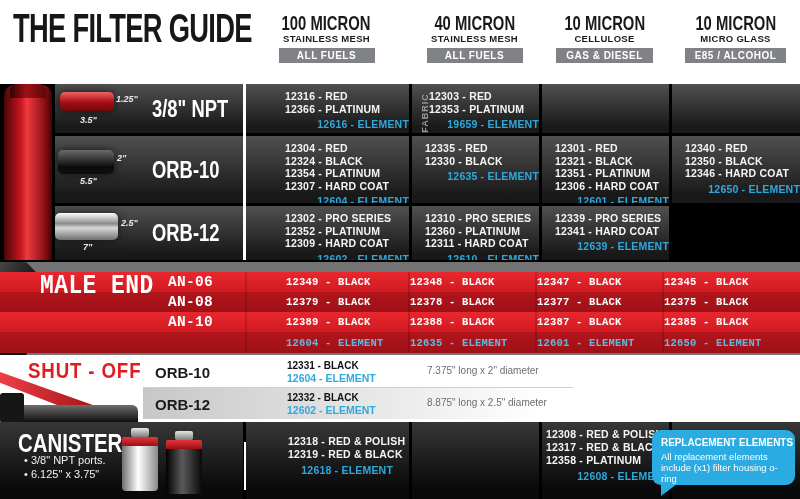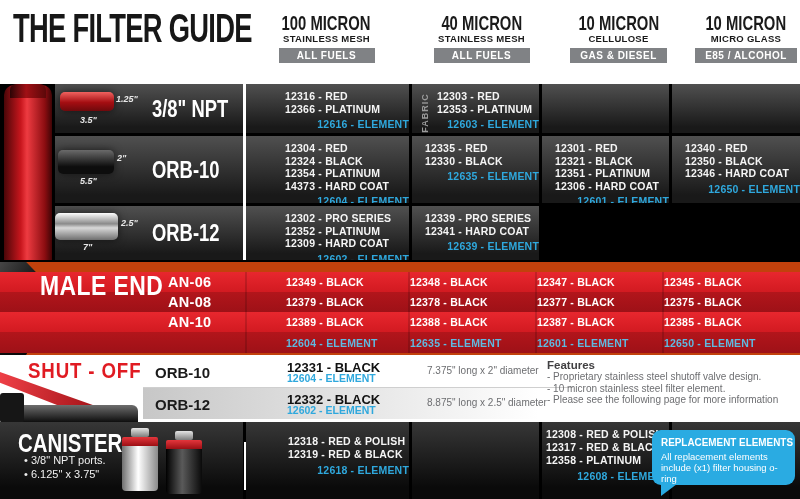--- a/index.html
+++ b/index.html
@@ -7,21 +7,21 @@
   body { font-family:"Liberation Sans", sans-serif; background:#fff; position:relative; }
   .stage { position:absolute; left:0; top:0; width:800px; height:499px; background:#fff; }
 
   
   .hdr { position:absolute; left:0; top:0; width:728px; height:84px; background:#fff; }
   .title { position:absolute; left:13px; top:5px; font-size:38px; font-weight:bold; color:#171717;
            letter-spacing:-1px; white-space:nowrap; transform:scale(.72,1.08); transform-origin:left top; }
   .subtitle { position:absolute; left:38px; top:54px; font-size:16px; font-weight:bold;
               color:#a7a9ac; letter-spacing:3px; white-space:nowrap; }
   .hdr-cols { position:absolute; left:245px; top:13px; width:555px; display:grid;
-              grid-template-columns:163px 127px 127px 1fr; gap:10px; }
+              grid-template-columns:163px 127px 127px 1fr; gap:3px; }
   .hdr-col { display:flex; flex-direction:column; align-items:center; }
   .micron { font-size:19px; font-weight:bold; color:#1a1a1a; line-height:19px; white-space:nowrap;
             transform:scale(.78,1.08); }
   .media  { font-size:9.5px; font-weight:bold; color:#1a1a1a; letter-spacing:.3px; white-space:nowrap; margin-top:1px; }
   .badge  { margin-top:4px; background:#808285; color:#fff; font-size:10px; font-weight:bold;
             padding:2px 10px; min-width:96px; text-align:center; letter-spacing:.5px; white-space:nowrap; }
 
   
   .female { position:absolute; left:0; top:84px; width:800px; height:178px; background:#000; }
   .frow { position:absolute; left:0; width:800px; padding-left:55px; display:grid;
@@ -45,21 +45,21 @@
   .red-cyl { position:absolute; left:4px; top:1px; width:48px; height:175px; border-radius:10px 10px 0 0;
              background:linear-gradient(90deg,#4a0608,#c8161d 35%,#ee3b41 48%,#8c0d11 85%,#3f0506); }
   .red-cyl::before { content:""; position:absolute; left:6px; top:-1px; width:36px; height:14px; border-radius:6px 6px 0 0;
              background:linear-gradient(90deg,#2c0405,#a01015 45%,#5c0809); }
   .prod { position:absolute; border-radius:5px; box-shadow:0 0 8px rgba(0,0,0,.6); }
   .prod-red    { left:5px;  top:8px;  width:54px; height:19px; background:linear-gradient(180deg,#f0625f,#a50e12 55%,#6e090c); }
   .prod-black  { left:3px;  top:14px; width:56px; height:24px; background:linear-gradient(180deg,#6a6a6a,#0d0d0d 70%); }
   .prod-silver { left:0px;  top:7px;  width:63px; height:27px; background:linear-gradient(180deg,#fdfdfd,#8a8a8a 40%,#d8d8d8 55%,#6f6f6f); }
 
   
-  .male { position:absolute; left:0; top:262px; width:800px; height:93px; background:#c2410c; }
+  .male { position:absolute; left:0; top:262px; width:800px; height:93px; background:#737373;font-family:Liberation Mono, monospace; }
   .me-title { position:absolute; left:40px; top:8px; font-size:27px; font-weight:bold; color:#fff;
               letter-spacing:.5px; white-space:nowrap; transform:scale(.85,1.05); transform-origin:left top; z-index:3; }
   .bands { position:absolute; left:0; top:10px; width:800px; }
   .band { position:relative; width:800px; height:20px; }
   .band.light { background:linear-gradient(180deg,#e8272e,#d21a21); }
   .band.dark  { background:linear-gradient(180deg,#b2151b,#9e1117); }
   .band.last  { height:21px; }
   .an-label { position:absolute; left:168px; top:50%; transform:translateY(-50%); font-size:14.5px;
               font-weight:bold; color:#fff; letter-spacing:.3px; white-space:nowrap; }
   .bcells { position:absolute; left:245px; top:0; width:555px; height:100%; display:grid;
@@ -78,21 +78,21 @@
   
   .shut { position:absolute; left:0; top:355px; width:800px; height:87px; background:#fff; }
   .shut-line { position:absolute; left:143px; top:32px; width:430px; height:1px; background:#cfcfcf; }
   .shut-band { position:absolute; left:143px; top:33px; width:430px; height:31px;
                background:linear-gradient(90deg,#c7c7c7,rgba(255,255,255,0) 92%); }
   .so-title { position:absolute; left:28px; top:3px; font-size:22px; font-weight:bold; color:#e01b22;
               letter-spacing:1px; white-space:nowrap; transform:scaleX(.85); transform-origin:left top; }
   .so-row { position:absolute; left:0; width:800px; height:31px; }
   .so-row.r1 { top:2px; } .so-row.r2 { top:34px; }
   .so-label { position:absolute; left:155px; top:7px; font-size:15px; font-weight:bold; color:#1a1a1a; white-space:nowrap; }
-  .so-part  { position:absolute; left:287px; top:3px;  font-size:13px; font-weight:bold; color:#111; white-space:nowrap; }
+  .so-part  { position:absolute; left:287px; top:3px;  font-size:10px; font-weight:bold; color:#111; white-space:nowrap; }
   .so-elem  { position:absolute; left:287px; top:15px; font-size:10.5px; font-weight:bold; color:#2fa8dd; white-space:nowrap; }
   .so-size  { position:absolute; left:427px; top:8px;  font-size:10px; color:#6d6e71; white-space:nowrap; }
   .features { position:absolute; left:547px; top:4px; }
   .feat-title { font-size:11.5px; font-weight:bold; color:#414042; }
   .feat-item  { font-size:10px; color:#6d6e71; line-height:11.5px; white-space:nowrap; }
   .so-cyl { position:absolute; left:6px; top:50px; width:132px; height:26px; border-radius:6px;
             background:linear-gradient(180deg,#6e6e6e,#000 75%); }
   .so-lever { position:absolute; left:-4px; top:22px; width:112px; height:34px;
               background:linear-gradient(90deg,#ef4047,#9c0f14);
               clip-path:polygon(0 12%,100% 68%,88% 100%,0 42%); transform:rotate(10deg); }
@@ -101,21 +101,21 @@
   
   .can { position:absolute; left:0; top:422px; width:800px; height:77px; background:#000; }
   .cgrid { position:absolute; left:0; top:0; width:800px; height:77px; display:grid;
            grid-template-columns:243px 163px 127px 127px 1fr; gap:3px; }
   .cpanel { background:linear-gradient(180deg,#373737,#0a0a0a 85%); position:relative; overflow:visible; }
   .can-title { position:absolute; left:18px; top:6px; font-size:24px; font-weight:bold; color:#fff;
                white-space:nowrap; transform:scale(.85,1.1); transform-origin:left top; }
   .can-bullet { position:absolute; left:24px; font-size:11px; color:#f0f0f0; white-space:nowrap; }
   .cb1 { top:32px; } .cb2 { top:46px; }
   .can-div { position:absolute; left:244px; top:20px; width:2px; height:48px; background:#fff; z-index:5; }
-  .ccell1 .pad { padding:13px 0 0 42px; }
+  .ccell1 .pad { padding:13px 16px 0 42px; }
   .ccell3 .pad { padding:6px 0 0 4px; }
   .can .part { line-height:13px; }
   .canister { position:absolute; width:36px; }
   .cst1 { left:122px; top:6px; } .cst2 { left:166px; top:9px; }
   .cst-bracket { margin:0 auto; width:18px; height:9px; background:linear-gradient(180deg,#e5e5e5,#7d7d7d); border-radius:2px; }
   .cst-cap { height:9px; background:linear-gradient(180deg,#e4363c,#9c0f14); border-radius:2px 2px 0 0; }
   .cst-body { height:45px; border-radius:0 0 4px 4px; }
   .body-silver { background:linear-gradient(90deg,#6f6f6f,#ffffff 45%,#8a8a8a); }
   .body-black  { background:linear-gradient(90deg,#000,#5a5a5a 45%,#0a0a0a); }
   .callout { position:absolute; left:652px; top:8px; width:143px; height:55px; background:#2aabe2;
@@ -172,48 +172,48 @@
               <div class="part">12316 - RED</div>
               <div class="part">12366 - PLATINUM</div>
             </div>
         <div class="elems">
               <div class="elem">12616 - ELEMENT</div>
             </div>
       </div>
         </div>
       <div class="panel cell">
         <div class="fabric">FABRIC</div>
-        <div class="pad" style="padding-left:25px">
+        <div class="pad" style="padding-left:17px">
         <div>
               <div class="part">12303 - RED</div>
               <div class="part">12353 - PLATINUM</div>
             </div>
         <div class="elems">
-              <div class="elem">12603 - ELEMENT</div>
+              <div class="elem">19659 - ELEMENT</div>
             </div>
       </div>
         </div>
       <div class="panel cell"></div>
       <div class="panel cell"></div>
     </div>
 
     <div class="frow frow2">
       <div class="panel">
         <div class="prod prod-black"></div>
         <span class="dim" style="left:62px;top:17px">2"</span>
         <span class="dim" style="left:25px;top:40px">5.5"</span>
         <div class="rlabel">ORB-10</div>
       </div>
       <div class="panel cell first">
           <div class="pad">
         <div>
               <div class="part">12304 - RED</div>
               <div class="part">12324 - BLACK</div>
               <div class="part">12354 - PLATINUM</div>
-              <div class="part">14373 - HARD COAT</div>
+              <div class="part">12307 - HARD COAT</div>
             </div>
         <div class="elems">
               <div class="elem">12604 - ELEMENT</div>
             </div>
       </div>
         </div>
       <div class="panel cell">
           <div class="pad">
         <div>
               <div class="part">12335 - RED</div>
@@ -260,20 +260,32 @@
       </div>
       <div class="panel cell first">
           <div class="pad">
         <div>
               <div class="part">12302 - PRO SERIES</div>
               <div class="part">12352 - PLATINUM</div>
               <div class="part">12309 - HARD COAT</div>
             </div>
         <div class="elems">
               <div class="elem">12602 - ELEMENT</div>
+            </div>
+      </div>
+        </div>
+      <div class="panel cell">
+          <div class="pad">
+        <div>
+              <div class="part">12310 - PRO SERIES</div>
+              <div class="part">12360 - PLATINUM</div>
+              <div class="part">12311 - HARD COAT</div>
+            </div>
+        <div class="elems">
+              <div class="elem">12610 - ELEMENT</div>
             </div>
       </div>
         </div>
       <div class="panel cell">
           <div class="pad">
         <div>
               <div class="part">12339 - PRO SERIES</div>
               <div class="part">12341 - HARD COAT</div>
             </div>
         <div class="elems">
@@ -347,28 +359,20 @@
       <div class="so-elem">12604 - ELEMENT</div>
       <div class="so-size">7.375" long x 2" diameter</div>
     </div>
     <div class="so-row r2">
       <div class="so-label">ORB-12</div>
       <div class="so-part">12332 - BLACK</div>
       <div class="so-elem">12602 - ELEMENT</div>
       <div class="so-size">8.875" long x 2.5" diameter</div>
     </div>
 
-    <div class="features">
-      <div class="feat-title">Features</div>
-      <div>
-          <div class="feat-item">- Proprietary stainless steel shutoff valve design.</div>
-          <div class="feat-item">- 10 micron stainless steel filter element.</div>
-          <div class="feat-item">- Please see the following page for more information</div>
-        </div>
-    </div>
   </div>
 
   <div class="can">
     <div class="cgrid">
       <div class="cpanel">
         <div class="can-title">CANISTER</div>
         <div class="can-bullet cb1">• 3/8" NPT ports.</div>
         <div class="can-bullet cb2">• 6.125" x 3.75"</div>
         <div class="canister cst1">
           <div class="cst-bracket"></div>

